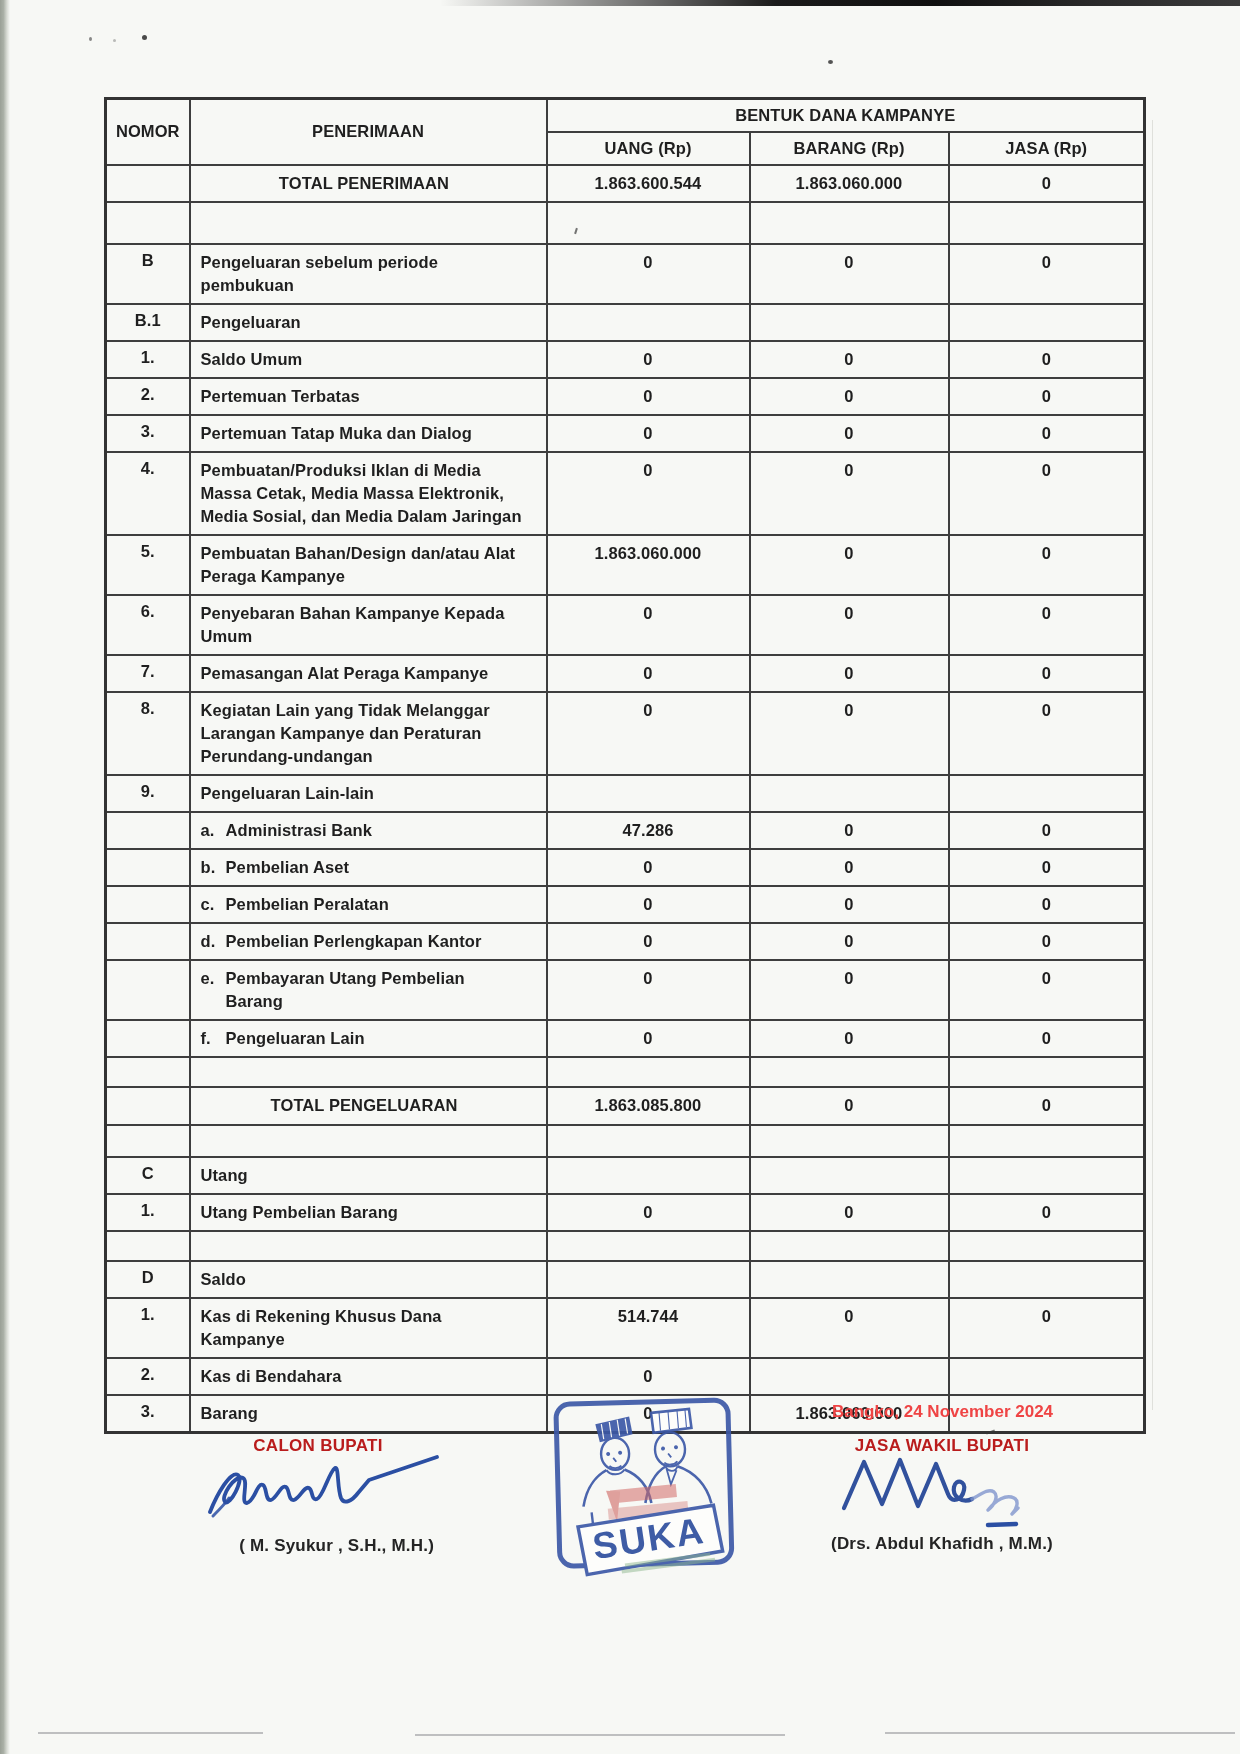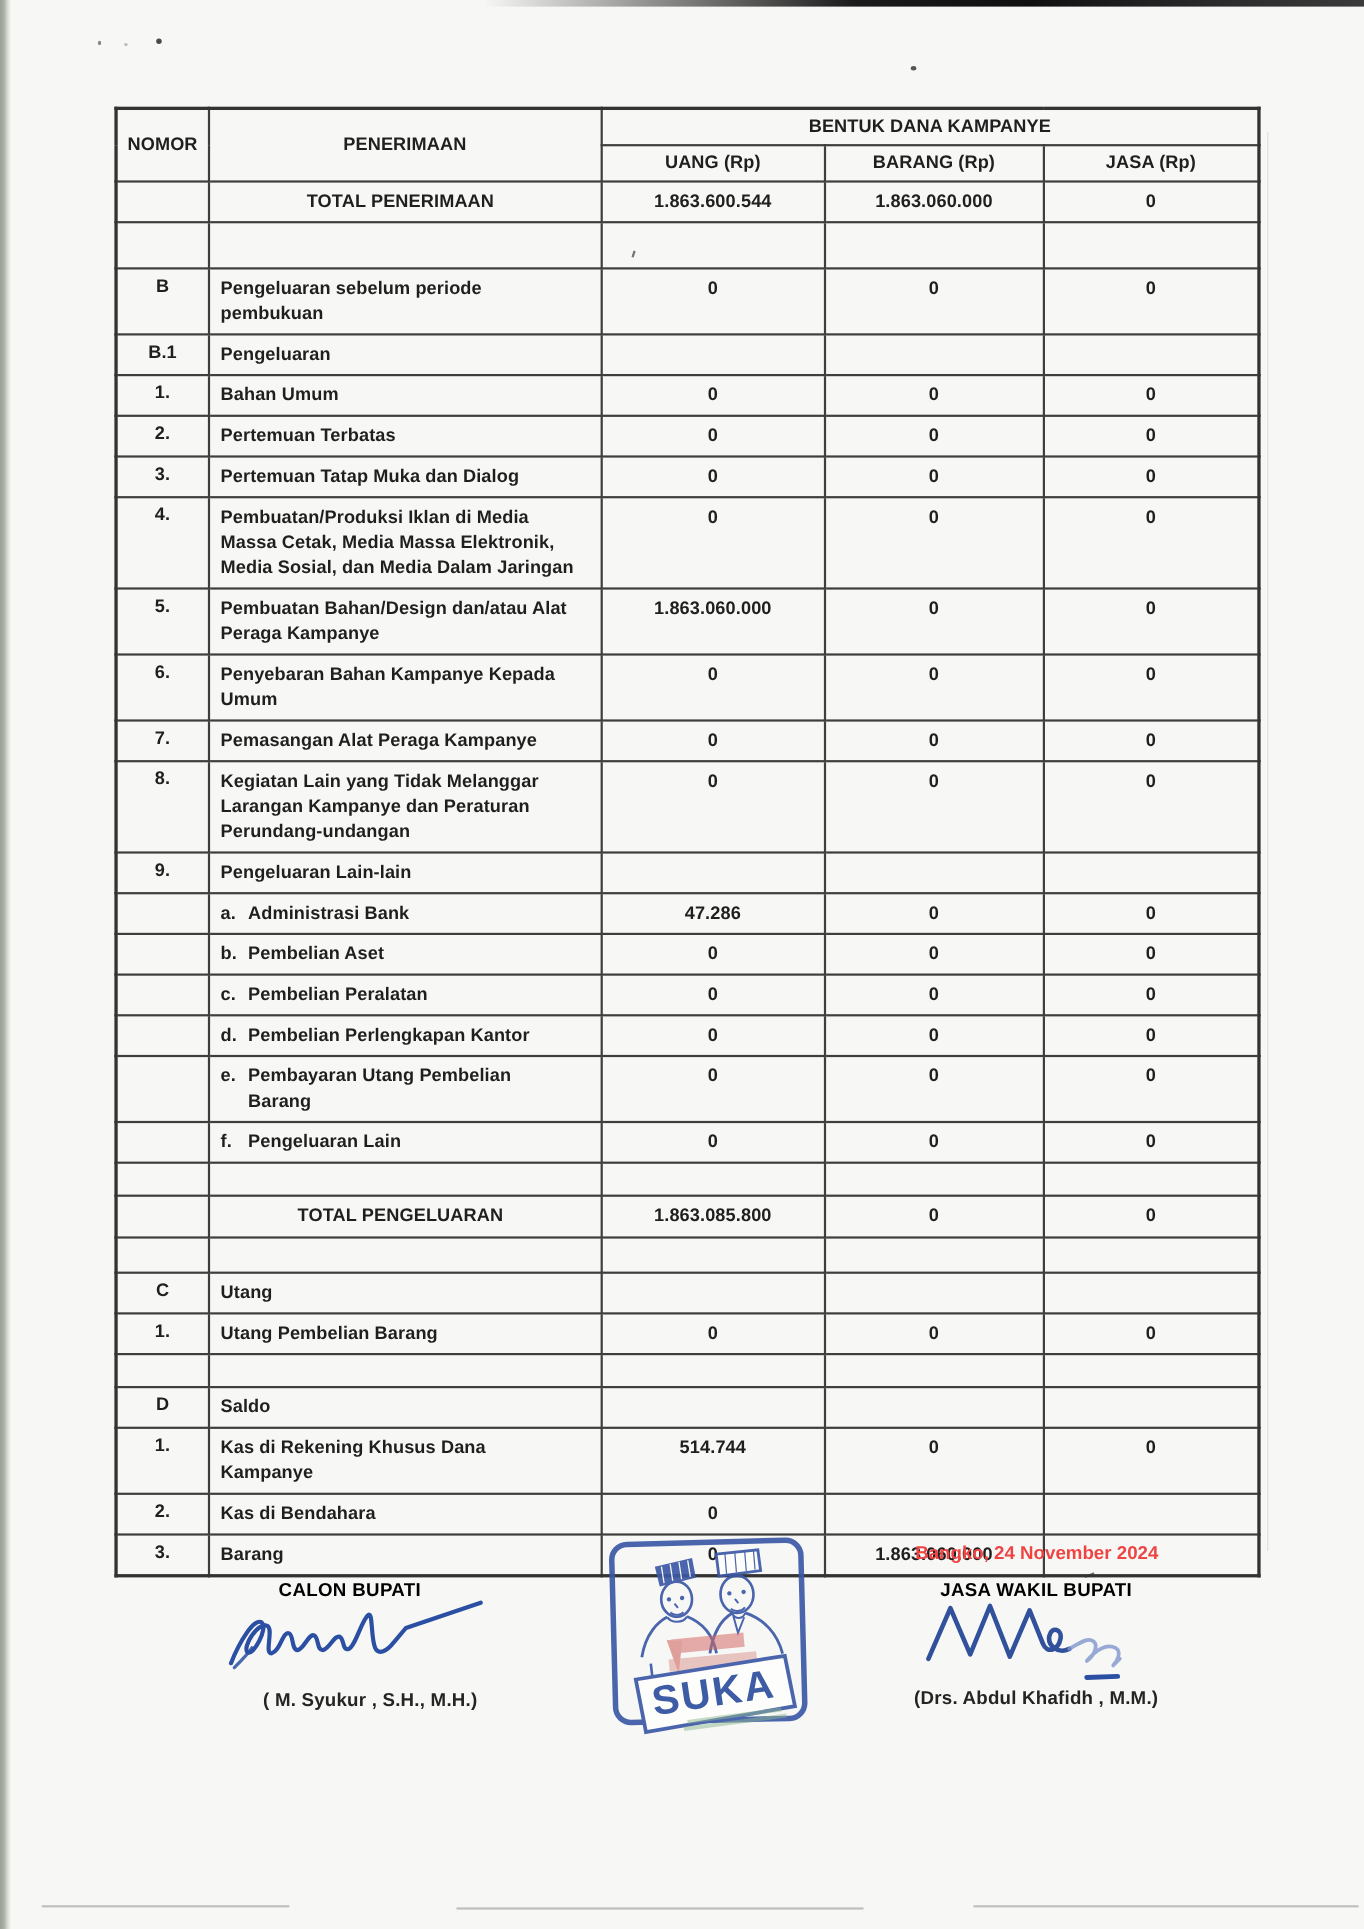--- a/index.html
+++ b/index.html
@@ -39,21 +39,21 @@
   td.cell-label { text-align:left; vertical-align:top; padding:6px 8px 6px 10px; line-height:23px; }
   td.cell-label .wrap { display:inline-block; max-width:322px; }
   td.cell-label.total { text-align:center; padding-left:0;border-radius:12px; }
   td.cell-label .sub-prefix { display:inline-block; width:25px; vertical-align:top; }
   td.cell-label .sub-text { display:inline-block; max-width:286px; vertical-align:top; }
   td.cell-val { text-align:center; vertical-align:top; padding-top:6px; line-height:23px; }
   tr.spacer td { height:30px; }
 
   
   .abs { position:absolute; }
-  .sig-title { font-size:17px; font-weight:700; color:#000000; text-align:center; letter-spacing:.3px; }
+  .sig-title { font-size:17px; font-weight:700; color:#b91c1c; text-align:center; letter-spacing:.3px; }
   .sig-name  { font-size:17px; font-weight:600; color:#242424; text-align:center; letter-spacing:.2px; }
   .date-line { font-size:17px; font-weight:700; color:#ef4444; text-align:center; }
   svg.sig path { fill:none; stroke-linecap:round; stroke-linejoin:round; }
   .stamp-box { transform:rotate(-1.5deg); }
 </style>
 </head>
 <body>
 
 <div class="page">
 
@@ -114,21 +114,21 @@
         </tr>
         <tr style="height: 35px;">
           <td class="cell-no">B.1</td>
           <td class="cell-label"><span class="wrap">Pengeluaran</span></td>
           <td class="cell-val"></td>
           <td class="cell-val"></td>
           <td class="cell-val"></td>
         </tr>
         <tr style="height: 35px;">
           <td class="cell-no">1.</td>
-          <td class="cell-label"><span class="wrap">Bahan Umum</span></td>
+          <td class="cell-label"><span class="wrap">Saldo Umum</span></td>
           <td class="cell-val">0</td>
           <td class="cell-val">0</td>
           <td class="cell-val">0</td>
         </tr>
         <tr style="height: 35px;">
           <td class="cell-no">2.</td>
           <td class="cell-label"><span class="wrap">Pertemuan Terbatas</span></td>
           <td class="cell-val">0</td>
           <td class="cell-val">0</td>
           <td class="cell-val">0</td>

